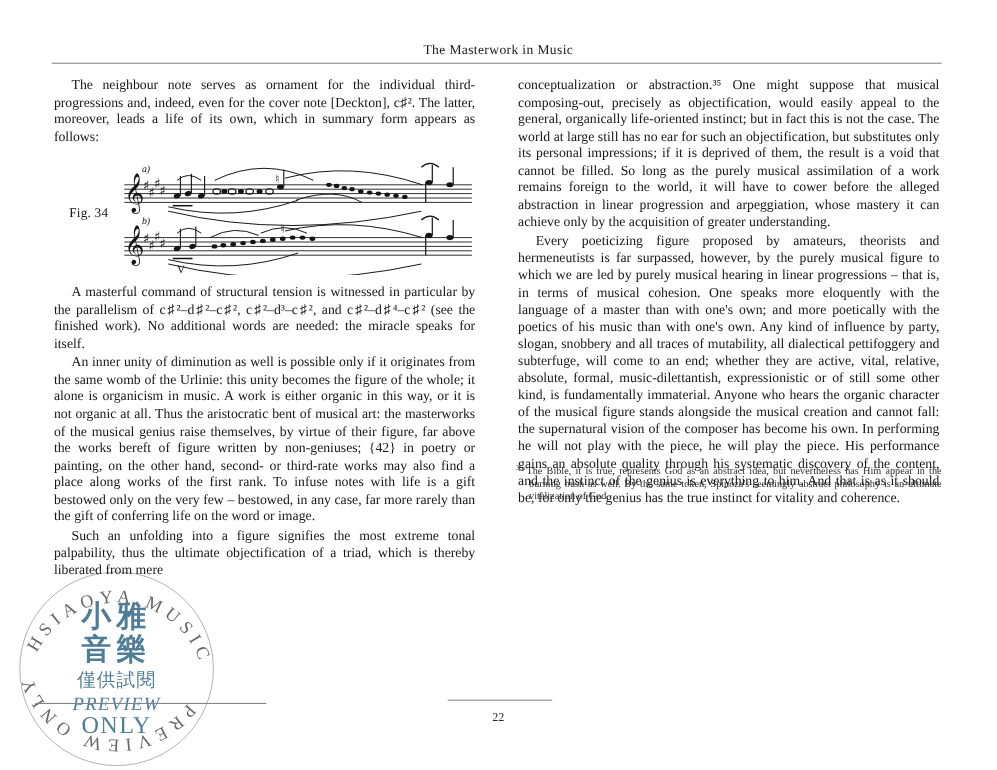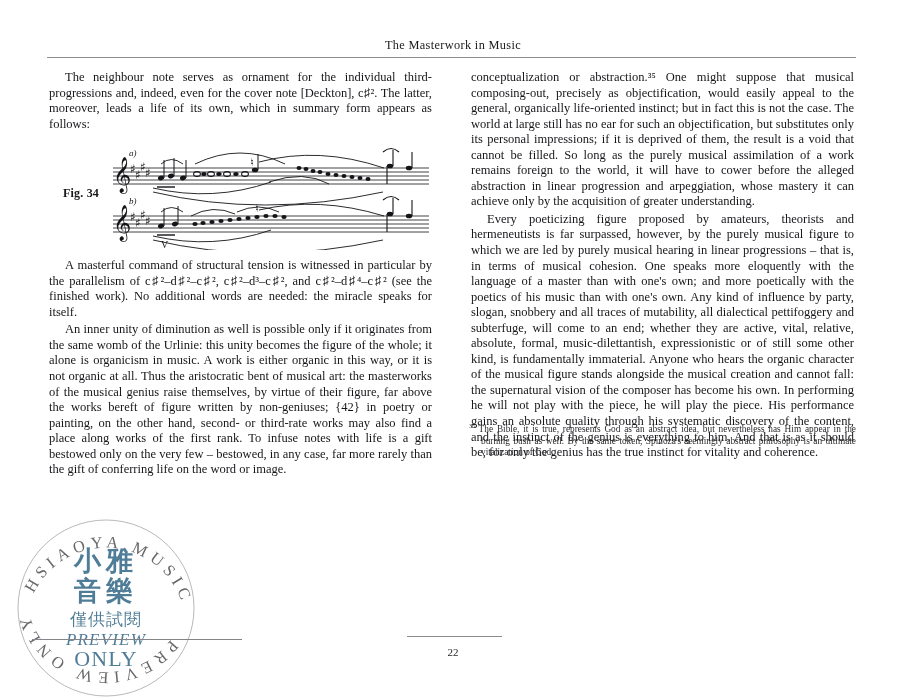--- a/index.html
+++ b/index.html
@@ -75,21 +75,21 @@
   .figure {
     position: relative;
     height: 112px;
     margin: 8px 0 6px 0;
   }
   .fig-label {
     position: absolute;
     left: 16px;
     top: 46px;
     font-size: 12px;
-    font-weight: bold;
+    font-weight: normal;
     letter-spacing: .2px;
   }
   .fig-art {
     position: absolute;
     left: 62px;
     top: 0;
     width: 322px;
     height: 110px;
   }
 
@@ -354,20 +354,21 @@
             <line x1="48" y1="95" x2="66" y2="95"></line>
           </g>
           <text x="52" y="108" font-family="Liberation Serif, serif" font-size="10" fill="#141418">V</text>
         </svg>
       </div>
 
       <p class="para indent">A masterful command of structural tension is witnessed in particular by the parallelism of c♯²–d♯²–c♯², c♯²–d³–c♯², and c♯²–d♯⁴–c♯² (see the finished work). No additional words are needed: the miracle speaks for itself.</p>
 
       <p class="para indent">An inner unity of diminution as well is possible only if it originates from the same womb of the Urlinie: this unity becomes the figure of the whole; it alone is organicism in music. A work is either organic in this way, or it is not organic at all. Thus the aristocratic bent of musical art: the masterworks of the musical genius raise themselves, by virtue of their figure, far above the works bereft of figure written by non-geniuses; {42} in poetry or painting, on the other hand, second- or third-rate works may also find a place along works of the first rank. To infuse notes with life is a gift bestowed only on the very few – bestowed, in any case, far more rarely than the gift of conferring life on the word or image.</p>
 
+      <p class="para indent">Such an unfolding into a figure signifies the most extreme tonal palpability, thus the ultimate objectification of a triad, which is thereby liberated from mere</p>
     </div>
 
     <div class="col col-right">
       <p class="para noindent">conceptualization or abstraction.³⁵ One might suppose that musical composing-out, precisely as objectification, would easily appeal to the general, organically life-oriented instinct; but in fact this is not the case. The world at large still has no ear for such an objectification, but substitutes only its personal impressions; if it is deprived of them, the result is a void that cannot be filled. So long as the purely musical assimilation of a work remains foreign to the world, it will have to cower before the alleged abstraction in linear progression and arpeggiation, whose mastery it can achieve only by the acquisition of greater understanding.</p>
 
       <p class="para indent">Every poeticizing figure proposed by amateurs, theorists and hermeneutists is far surpassed, however, by the purely musical figure to which we are led by purely musical hearing in linear progressions – that is, in terms of musical cohesion. One speaks more eloquently with the language of a master than with one's own; and more poetically with the poetics of his music than with one's own. Any kind of influence by party, slogan, snobbery and all traces of mutability, all dialectical pettifoggery and subterfuge, will come to an end; whether they are active, vital, relative, absolute, formal, music-dilettantish, expressionistic or of still some other kind, is fundamentally immaterial. Anyone who hears the organic character of the musical figure stands alongside the musical creation and cannot fall: the supernatural vision of the composer has become his own. In performing he will not play with the piece, he will play the piece. His performance gains an absolute quality through his systematic discovery of the content, and the instinct of the genius is everything to him. And that is as it should be, for only the genius has the true instinct for vitality and coherence.</p>
     </div>
   </div>
 
   <div class="footnote-block">

